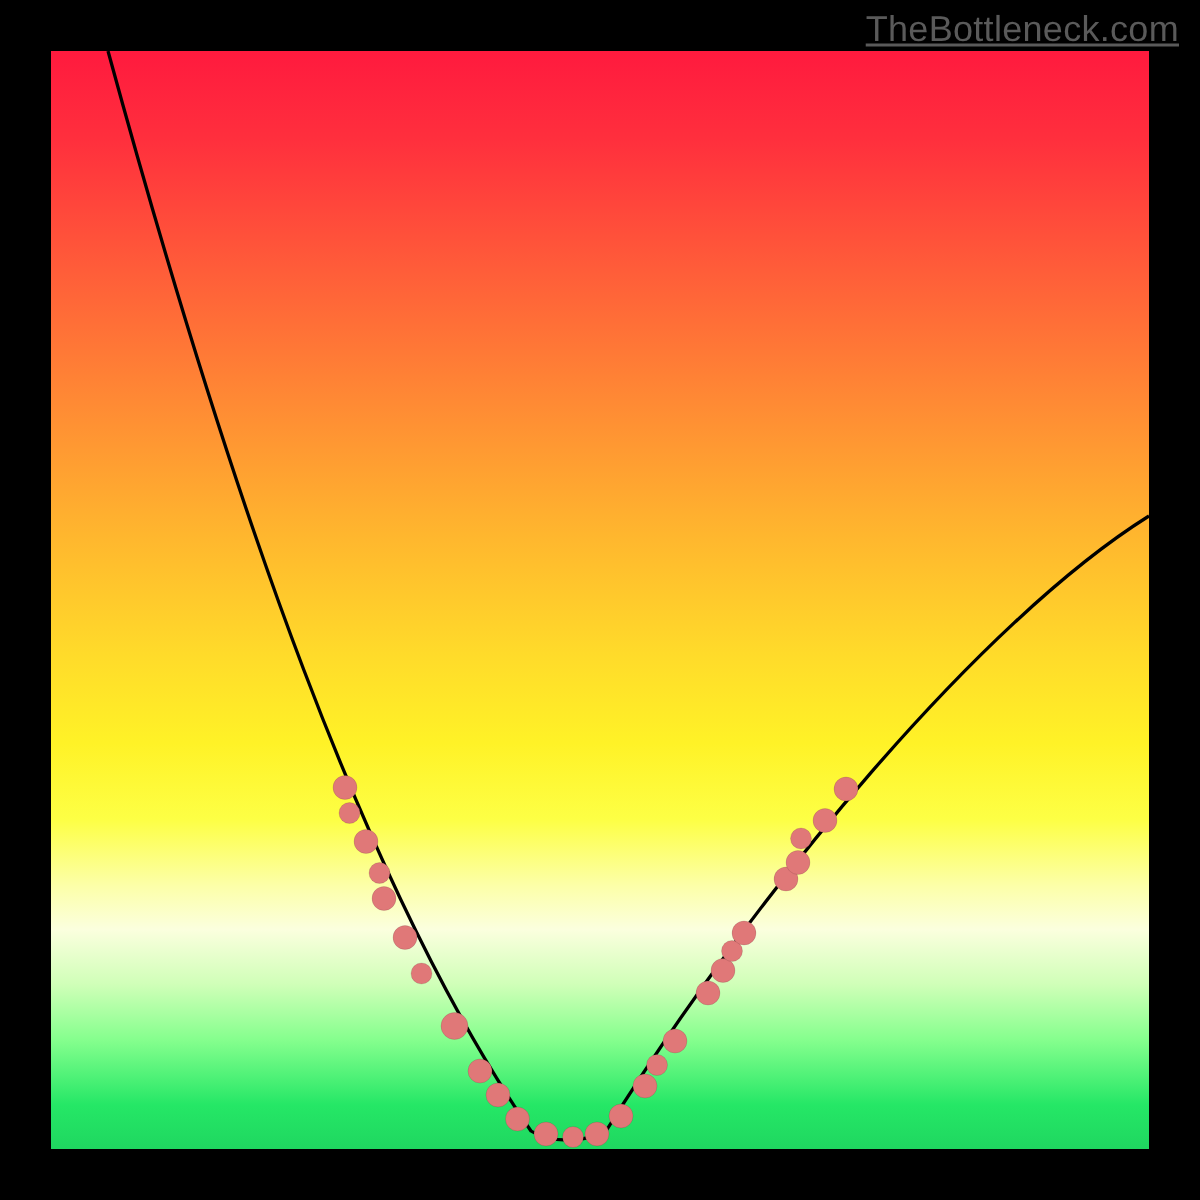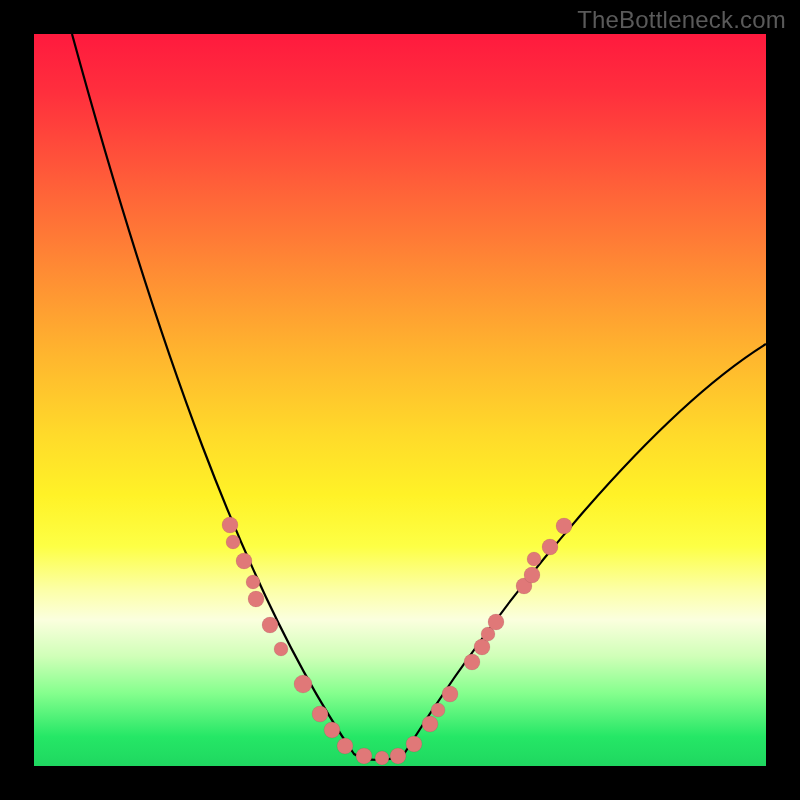--- a/index.html
+++ b/index.html
@@ -12,20 +12,21 @@
   }
   .watermark {
     position: absolute;
     top: 6px;
     right: 14px;
     font-family: Arial, Helvetica, sans-serif;
     font-size: 24px;
     color: #5a5a5a;
     font-weight: 500;
     letter-spacing: 0.2px;
+    text-decoration: underline;
   }
   .plot {
     position: absolute;
     left: 34px;
     top: 34px;
     width: 732px;
     height: 732px;
     background: linear-gradient(to bottom,
       #ff1a3e 0%,
       #ff2f3d 8%,

